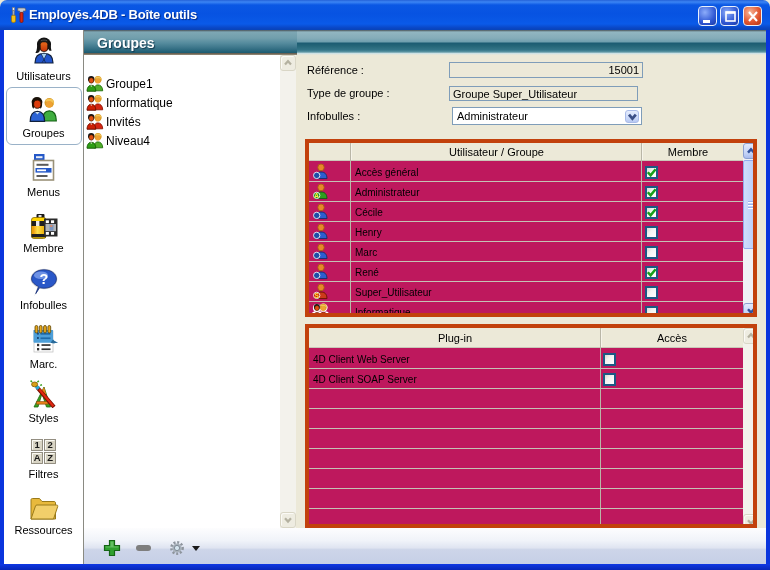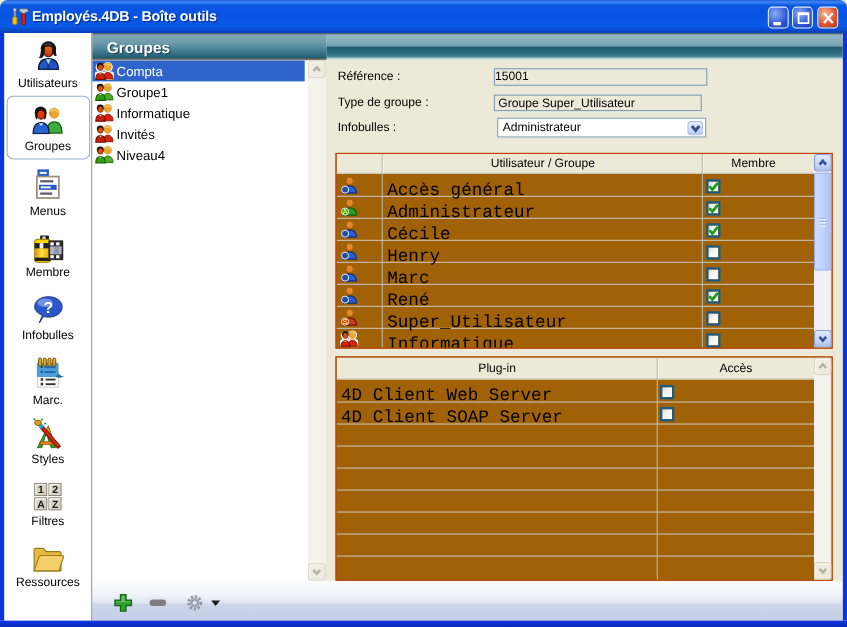--- a/index.html
+++ b/index.html
@@ -37,26 +37,26 @@
 .grow { position:absolute; left:0; width:193px; height:19px; }
 .grow.sel { background:#2f65cb; color:#fff; }
 .grow .gic { position:absolute; left:2px; top:1px; }
 .grow .gtx { position:absolute; left:22px; top:3px; font-size:12px; }
 #gscroll { position:absolute; left:280px; top:55px; width:16px; height:473px; background:#f3f2ec; }
 .sbtn-dis { position:absolute; left:0px; width:16px; height:16px; background:#eeece1;
   border:1px solid #d9d6c6; border-radius:3px; box-shadow:inset 1px 1px 0 #fbfaf6; }
 #panel { position:absolute; left:297px; top:55px; width:469px; height:473px; background:#ece9d8; }
 .flabel { position:absolute; left:307px; font-size:11px; color:#000; }
 .ffield { position:absolute; border:1px solid #7f9db9; font-size:11px; background:#ece9d8; }
-.tbl { position:absolute; left:305px; width:452px; border:1px solid #c2410c; background:#a16207; overflow:hidden; }
+.tbl { position:absolute; left:305px; width:452px; border:4px solid #c2410c; background:#be185d; overflow:hidden; }
 .thead { position:absolute; left:0; top:0; width:434px; background:#ece9d8; border-bottom:1px solid #cac7b8; }
 .thead .ht { position:absolute; top:3px; font-size:11px; text-align:center; }
 .vdiv { position:absolute; top:0; width:1px; background:#b9b6a7; }
 .rline { position:absolute; left:0; width:434px; height:1px; background:#c5c2b4; }
-.cell-tx { position:absolute; font-size:16px; color:#000;font-family:Liberation Mono, monospace; }
+.cell-tx { position:absolute; font-size:10px; color:#000; }
 .cb { position:absolute; width:13px; height:13px; border:2px solid #1d5a84;
   background:linear-gradient(135deg,#d8d9d2 0%,#f4f4f2 40%,#fff 100%); }
 .cb svg { position:absolute; left:-2px; top:-2px; }
 .sb-blue { position:absolute; background:#f0f0f6; }
 .sb-btn { position:absolute; left:0; width:16px; height:16px; border:1px solid #8ca0d0; border-radius:3px;
   background:linear-gradient(#e3eafd 0%,#c2d1f6 70%,#a8bbee 100%); }
 .sb-thumb { position:absolute; left:0; width:16px; border:1px solid #92aaf0; border-radius:2px;
   background:linear-gradient(90deg,#cfdcfc 0%,#c2d3fb 50%,#abc1f0 100%); }
 #toolbar { position:absolute; left:84px; top:528px; width:682px; height:36px;
   background:linear-gradient(#fdfdfe 0%,#f0f3f9 35%,#dfe4f1 55%,#cdd5e9 60%,#c6cfe6 100%); }
@@ -289,26 +289,20 @@
 <path d="M3,25 L3,6 C3,5 3.5,4.5 4.5,4.5 L11.5,4.5 L14,7.5 L26,7.5 C27,7.5 27.5,8 27.5,9 L27.5,25 Z" fill="#e8b93c" stroke="#9a7a1a" stroke-width="1"></path>
 <path d="M3,25 L7.5,12 C7.8,11.2 8.2,11 9,11 L28.5,11 C29.6,11 30,11.7 29.7,12.6 L25.5,25 Z" fill="#f2cf6a" stroke="#9a7a1a" stroke-width="1"></path>
 </svg>
     <span class="lb" style="margin-top:3px">Ressources</span>
   </div>
 <div id="hdrA"></div>
 <div id="hdrB"></div>
 <div id="hdrT">Groupes</div>
 <div id="panel"></div>
 <div id="glist">
-<div class="grow sel" style="top:0px">
-      <svg class="gic" width="18" height="17" viewBox="0 0 17 16">
-        <use href="#grpR"></use>
-      </svg>
-      <span class="gtx">Compta</span>
-    </div>
 <div class="grow" style="top:19px">
       <svg class="gic" width="18" height="17" viewBox="0 0 17 16">
         <use href="#grpG"></use>
       </svg>
       <span class="gtx">Groupe1</span>
     </div>
 <div class="grow" style="top:38px">
       <svg class="gic" width="18" height="17" viewBox="0 0 17 16">
         <use href="#grpR"></use>
       </svg>
@@ -331,21 +325,21 @@
 <div class="sbtn-dis" style="top:0"><svg width="14" height="14">
         <use href="#chevUd"></use>
       </svg></div>
 <div class="sbtn-dis" style="top:457px"><svg width="14" height="14">
         <use href="#chevDd"></use>
       </svg></div>
 </div>
 <div class="flabel" style="top:64px">Référence :</div>
 <div class="flabel" style="top:87px">Type de groupe :</div>
 <div class="flabel" style="top:110px">Infobulles :</div>
-<div class="ffield" style="left:449px; top:62px; width:194px; height:16px; padding:1px 3px 0 0;">15001</div>
+<div class="ffield" style="left:449px; top:62px; width:194px; height:16px; text-align:right; padding:1px 3px 0 0;">15001</div>
 <div class="ffield" style="left:449px; top:86px; width:189px; height:15px; padding:1px 0 0 3px;">Groupe Super_Utilisateur</div>
 <div class="ffield" style="left:452px; top:107px; width:190px; height:18px; background:#fff; padding:2px 0 0 4px;">Administrateur
 <div style="position:absolute; right:2px; top:2px; width:14px; height:13px; border:1px solid #aabbe8; border-radius:3px; background:linear-gradient(#e6edfd 0%,#ccdafa 60%,#b8c9f2 100%);">
 <svg width="13" height="12">
         <path d="M3,3.6 L6.4,7.6 L9.8,3.6" stroke="#3b4f86" stroke-width="2.8" fill="none"></path>
       </svg>
 </div></div>
 <div id="toolbar"></div>
 <div class="tbl" id="tbl1" style="top:139px; height:178px;">
 <div class="thead" style="height:18px;">

